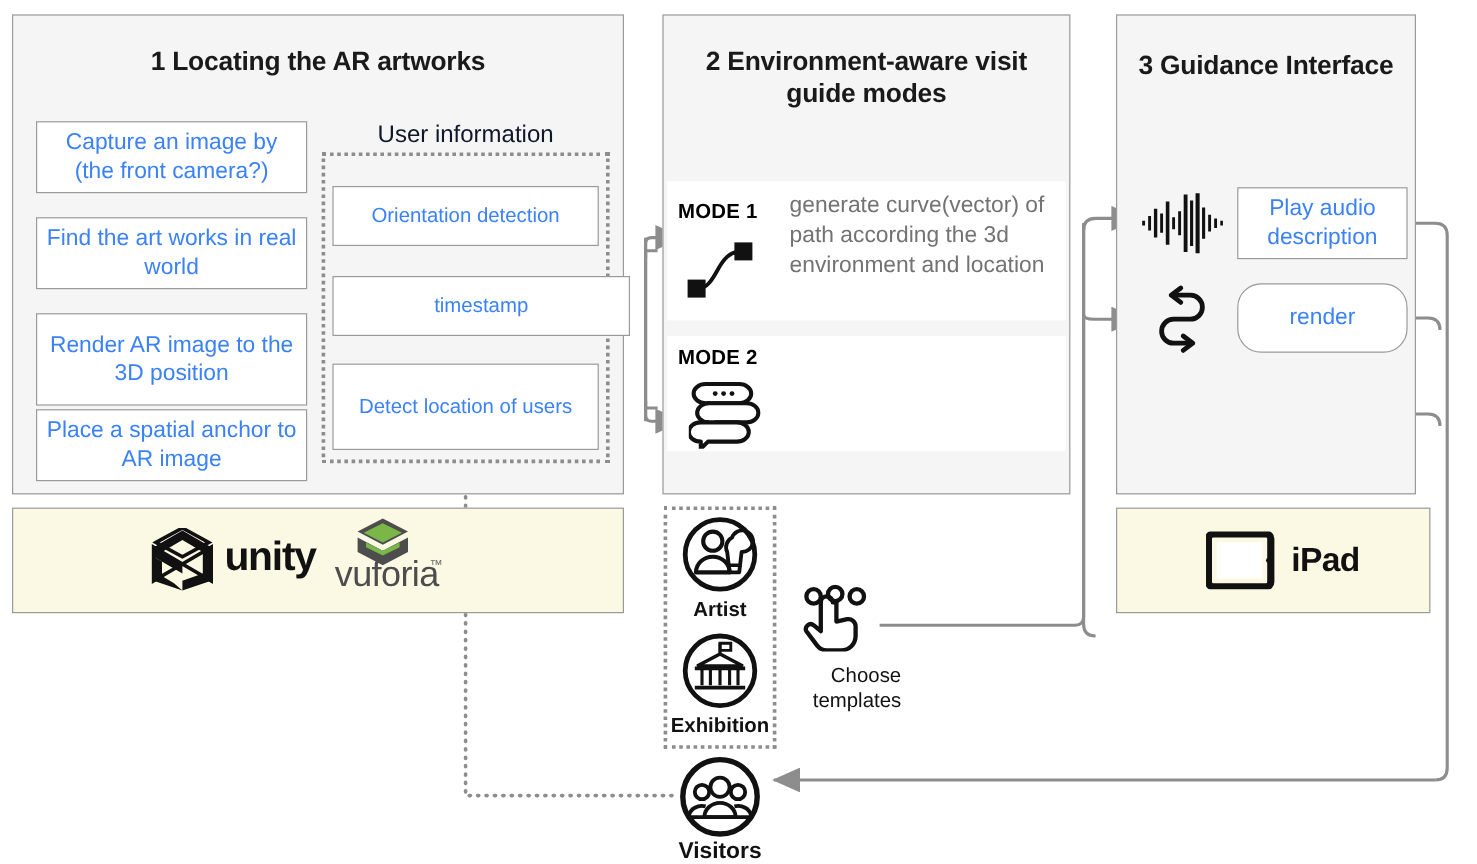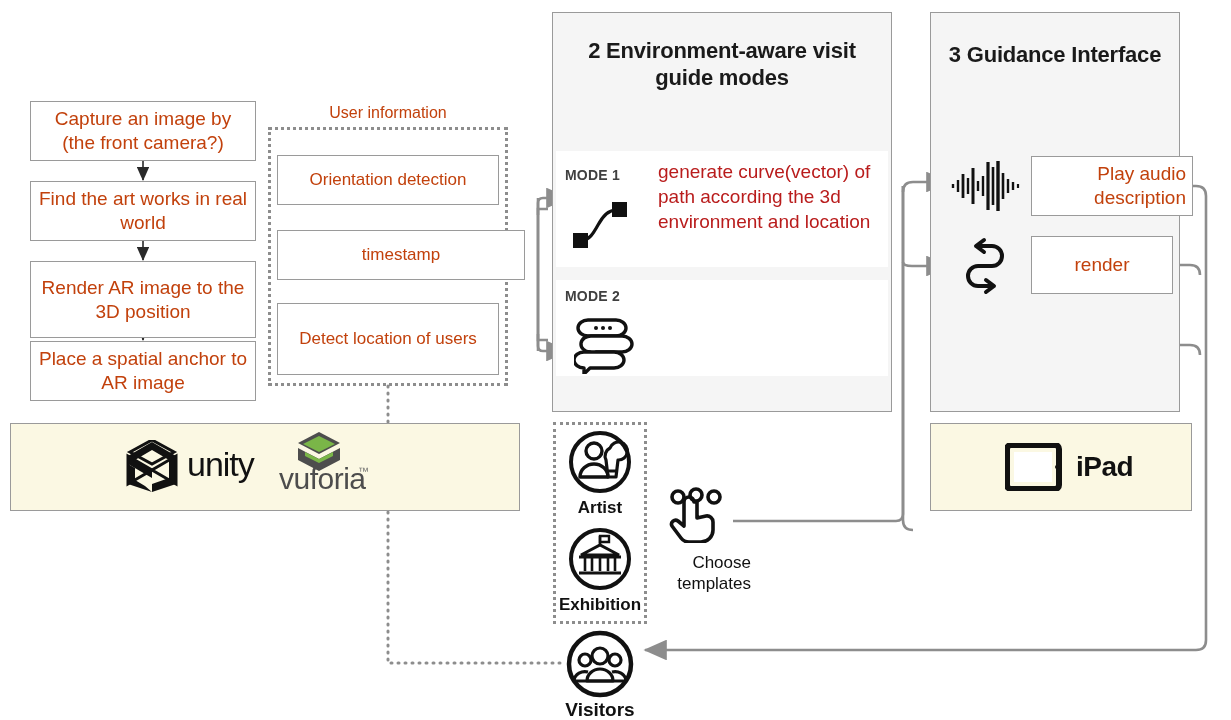--- a/index.html
+++ b/index.html
@@ -4,43 +4,43 @@
 <style>
   html,body{margin:0;padding:0;background:#ffffff;}
   body{width:1231px;height:720px;font-family:"Liberation Sans",sans-serif;color:#111;overflow:hidden;}
   #stage{position:relative;width:1231px;height:720px;}
 
   
   .panel{position:absolute;background:#f5f5f5;border:1px solid #9a9a9a;box-sizing:border-box;}
   .panel-title{position:absolute;left:0;right:0;text-align:center;font-weight:bold;font-size:22px;line-height:27px;color:#1a1a1a;letter-spacing:-.2px;}
 
   
-  .box{position:absolute;background:#ffffff;border:1px solid #9a9a9a;box-sizing:border-box;display:flex;align-items:center;justify-content:center;text-align:center;font-size:19px;line-height:24px;color:#c2410c;padding:2px 6px;}
+  .box{position:absolute;background:#ffffff;border:1px solid #9a9a9a;box-sizing:border-box;display:flex;align-items:center;justify-content:center;text-align:center;font-size:19px;line-height:24px;color:#3b82f6;padding:2px 6px;}
   .box.small{font-size:17px;}
 
   
   .dotted{position:absolute;border:3px dotted #8d8d8d;box-sizing:border-box;background:transparent;}
-  .caption{position:absolute;font-size:16px;color:#c2410c;text-align:center;line-height:19px;}
+  .caption{position:absolute;font-size:20px;color:#0f172a;text-align:center;line-height:19px;}
 
   
   .cream{position:absolute;background:#fbf8e3;border:1px solid #9a9a9a;box-sizing:border-box;}
 
   
   .moderow{position:absolute;background:#ffffff;box-sizing:border-box;}
-  .modelabel{position:absolute;font-weight:bold;font-size:14px;letter-spacing:.2px;color:#404040;}
-  .modetext{position:absolute;font-size:19px;line-height:25px;color:#b91c1c;}
+  .modelabel{position:absolute;font-weight:bold;font-size:17px;letter-spacing:.2px;color:#000000;}
+  .modetext{position:absolute;font-size:19px;line-height:25px;color:#737373;}
 
   
   #wires{position:absolute;left:0;top:0;width:1231px;height:720px;pointer-events:none;}
 
   
   .icon{position:absolute;}
   .iconlabel{position:absolute;text-align:center;font-weight:bold;font-size:17px;color:#111;}
   .plainlabel{position:absolute;text-align:right;font-size:17px;line-height:21px;color:#111;}
-  .logotext{position:absolute;font-weight:normal;font-size:34px;color:#111;letter-spacing:-1px;}
+  .logotext{position:absolute;font-weight:bold;font-size:34px;color:#111;letter-spacing:-1px;}
   .vuftext{position:absolute;font-size:30px;color:#4d4d4d;letter-spacing:-.5px;}
   .ipadtext{position:absolute;font-weight:bold;font-size:28px;color:#111;letter-spacing:-.5px;}
 </style>
 </head>
 <body>
 
 <div id="stage">
 
   <svg id="wires" viewBox="0 0 1231 720">
     <defs>
@@ -83,20 +83,23 @@
 
     <g stroke="#8d8d8d" stroke-width="2.6" fill="none">
       <path d="M733,521 L896,521 Q903,521 903,514 L903,186"></path>
     </g>
 
     <g stroke="#8d8d8d" stroke-width="3" fill="none" stroke-dasharray="1 6" stroke-linecap="round">
       <path d="M388,386 L388,663 L560,663"></path>
     </g>
   </svg>
 
+  <div class="panel" style="left:10px;top:12px;width:510px;height:400px;">
+    <div class="panel-title" style="top:24px;">1 Locating the AR artworks</div>
+  </div>
 
   <div class="box" style="left:30px;top:101px;width:226px;height:60px;">
     <span>Capture an image by (the front camera?)</span>
   </div>
   <div class="box" style="left:30px;top:181px;width:226px;height:60px;">
     <span>Find the art works in real world</span>
   </div>
   <div class="box" style="left:30px;top:261px;width:226px;height:77px;">
     <span>Render AR image to the 3D position</span>
   </div>
@@ -177,24 +180,24 @@
   <div class="icon" style="left:958px;top:236px;">
     <svg width="56" height="62" viewBox="0 0 56 62">
       <g stroke="#111" stroke-width="4" fill="none" stroke-linecap="round" stroke-linejoin="round">
         <path d="M20,10 h14 a10,10 0 0 1 0,20 h-14 a10,10 0 0 0 0,20 h14"></path>
         <path d="M26,4 L18,10 L26,16"></path>
         <path d="M28,44 L36,50 L28,56"></path>
       </g>
     </svg>
   </div>
 
-  <div class="box" style="left:1031px;top:156px;width:162px;height:60px;text-align:right;">
+  <div class="box" style="left:1031px;top:156px;width:142px;height:60px;">
     <span>Play audio description</span>
   </div>
-  <div class="box" style="left:1031px;top:236px;width:142px;height:58px;">
+  <div class="box" style="left:1031px;top:236px;width:142px;height:58px;border-radius:20px;">
     <span>render</span>
   </div>
 
   <div class="cream" style="left:10px;top:423px;width:510px;height:88px;"></div>
   <div class="icon" style="left:122px;top:440px;">
     <svg width="58" height="54" viewBox="0 0 58 54">
       <path d="M30,2 L54,16 L47,20 L30,10 L13,20 L30,30 L30,38 L6,24 L6,16 Z" fill="#111"></path>
       <path d="M54,16 L54,44 L30,52 L30,44 L47,38 L47,20 Z" fill="#111"></path>
       <path d="M6,24 L6,44 L30,52 L23,46 L13,40 L13,28 Z" fill="#111"></path>
       <path d="M8,12 L30,0 L52,12 L30,24 Z" fill="none" stroke="#111" stroke-width="3"></path>

